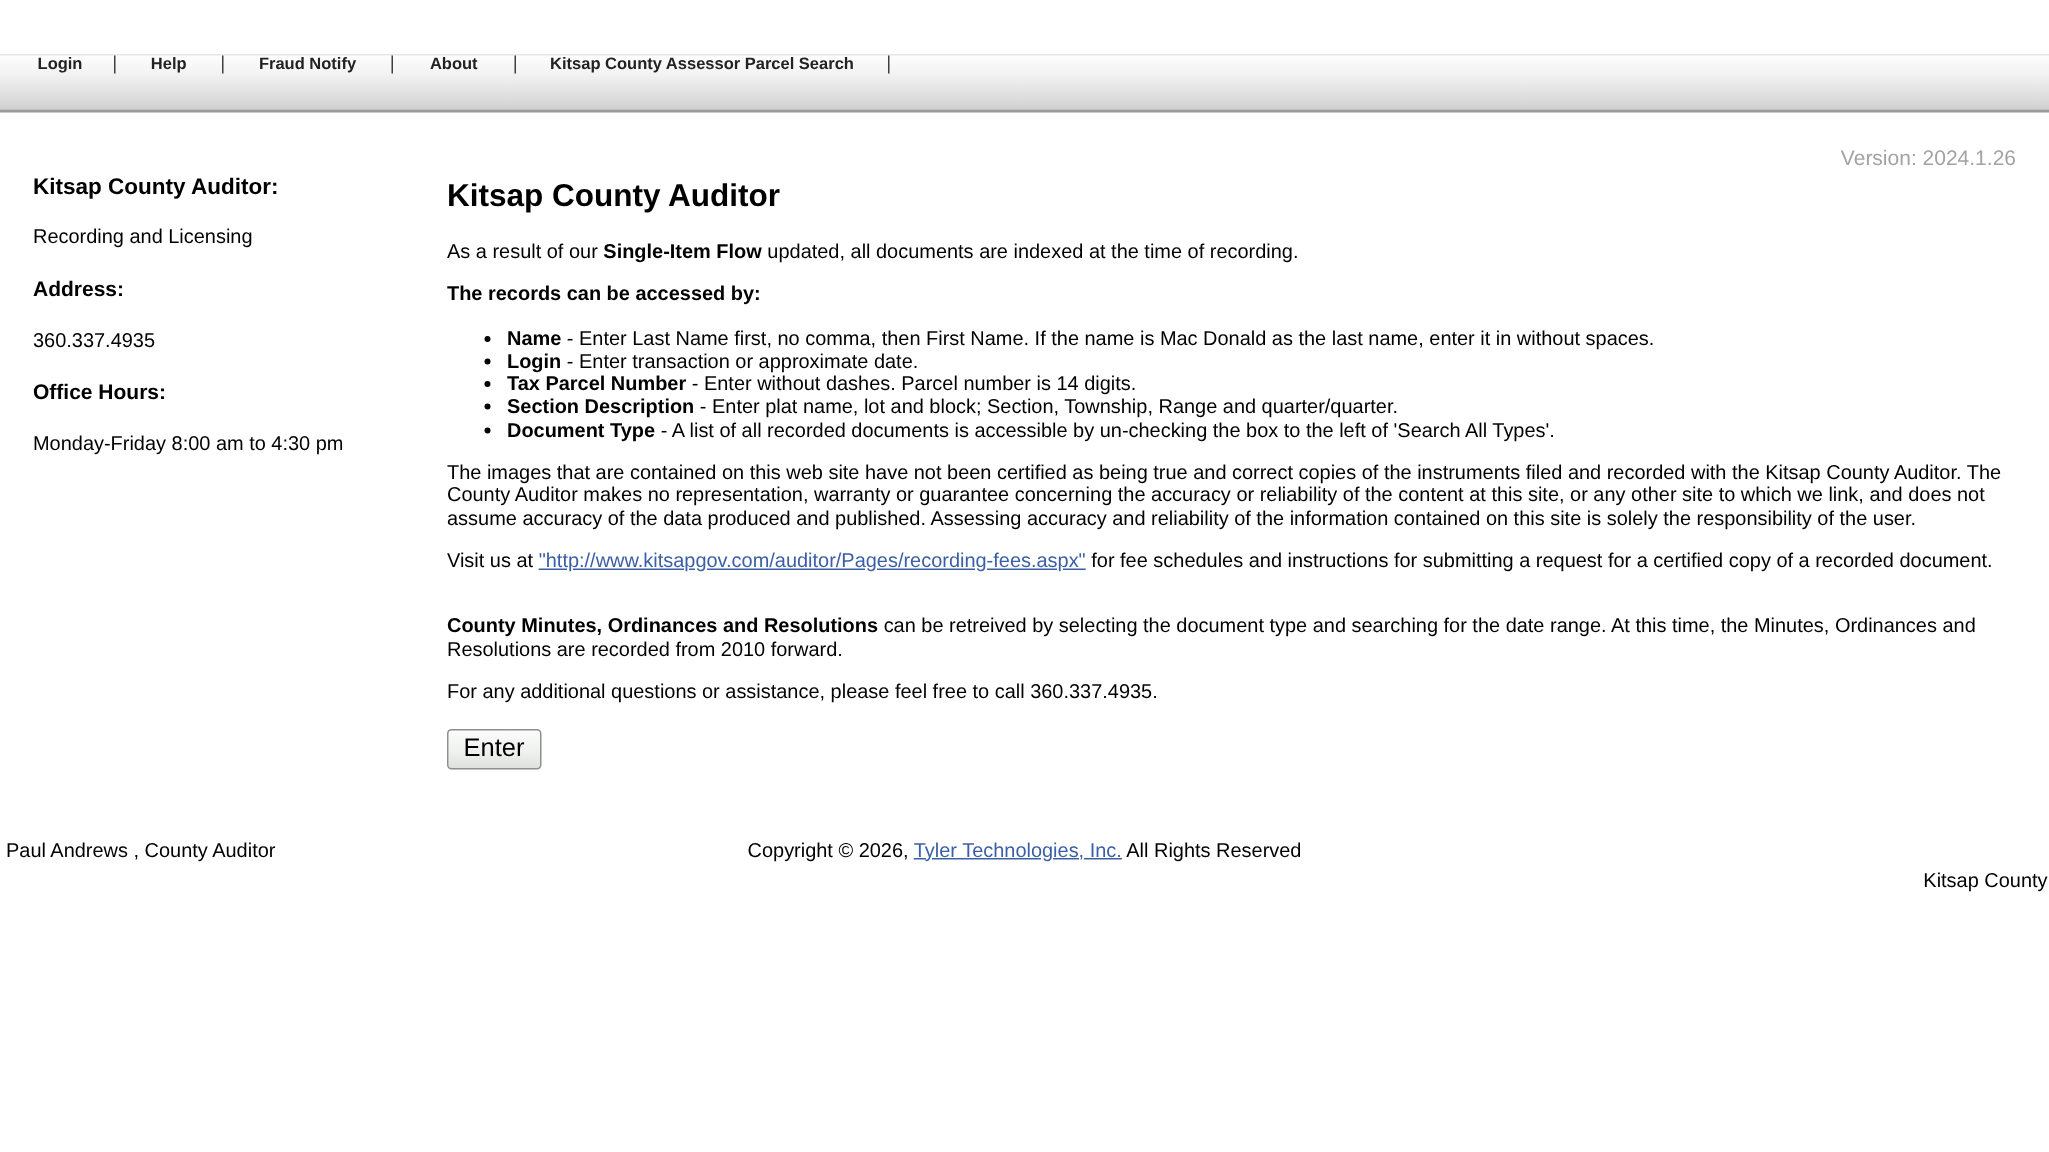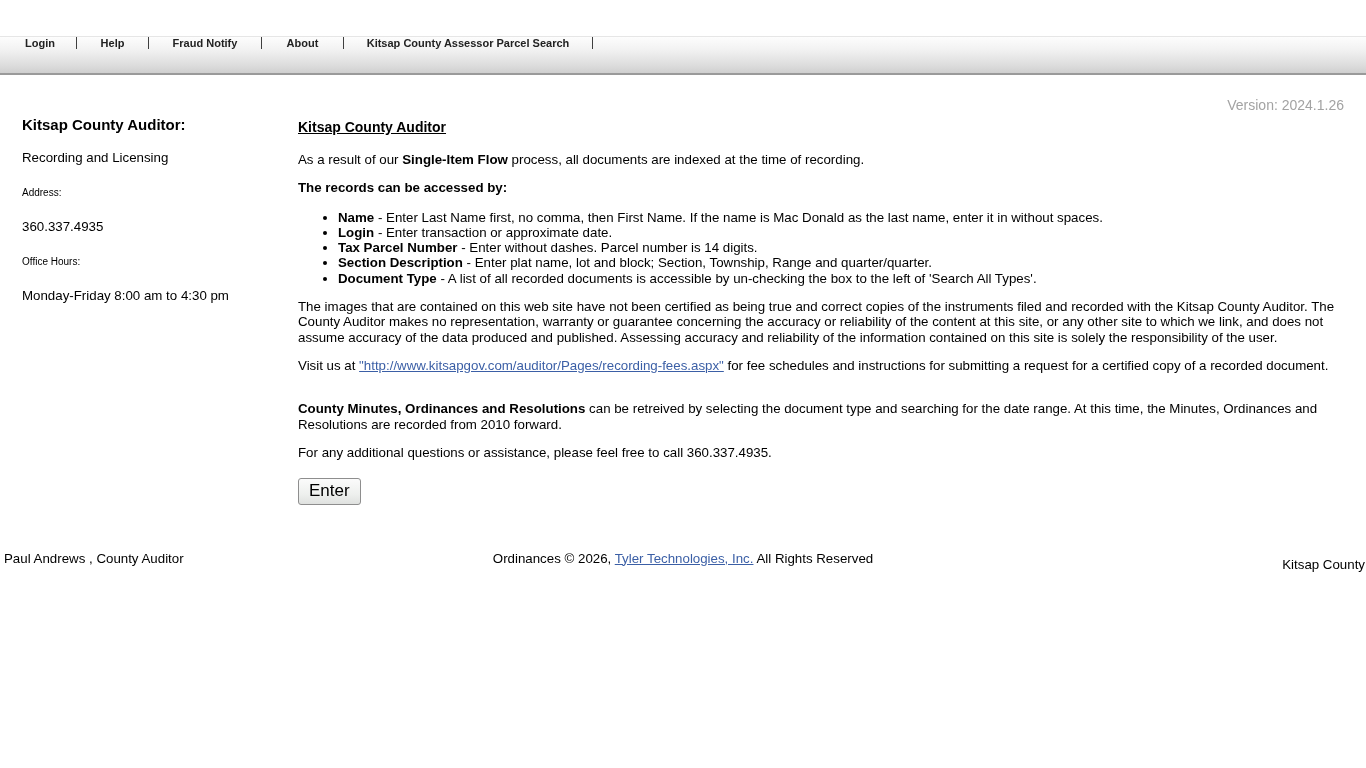--- a/index.html
+++ b/index.html
@@ -57,37 +57,36 @@
     line-height: 15.4px;
     margin-top: 24px;
   }
   .sidebar .sb-title {
     font-size: 15px;
     font-weight: bold;
     margin-bottom: 18px;
   }
   .sidebar .sb-sub { margin-bottom: 19px; }
   .sidebar .sb-label {
-    font-size: 10px;
-    font-weight: normal;
+    font-size: 14px;
+    font-weight: bold;
     margin-bottom: 19px;
   }
   .sidebar .sb-block { margin-bottom: 19px; }
 
   
   .main {
     margin-left: 298px;
     width: 1062px;
     padding-top: 44px;
   }
   .main h1 {
-    font-size: 14px;
+    font-size: 21px;
     font-weight: bold;
     margin-bottom: 17px;
-    text-decoration: underline;
   }
   .main p {
     margin: 0 0 13px 0;
     line-height: 15.4px;
   }
   .main p.heading-line { font-weight: bold; margin-bottom: 14px; }
   .main ul {
     margin: 0 0 13px 0;
     padding-left: 40px;
     line-height: 15.2px;
@@ -114,21 +113,21 @@
   
   .footer {
     position: relative;
     margin-top: 46px;
     height: 18px;
     width: 100%;
     font-size: 13.3px;
   }
   .footer .f-left { position: absolute; left: 4px; top: 0; }
   .footer .f-center { position: absolute; left: 0; right: 0; top: 0; text-align: center; }
-  .footer .f-right { position: absolute; right: 1px; top: 6px; white-space: nowrap; }
+  .footer .f-right { position: absolute; right: 1px; top: 20px; white-space: nowrap; }
 </style>
 </head>
 <body>
 
 <div class="top-gap"></div>
 
 <div class="navbar">
   <div class="nav-edge"></div>
   <div class="nav-tab w1">Login</div>
   <div class="nav-tab w2">Help</div>
@@ -147,21 +146,21 @@
     <div class="sb-label">Address:</div>
     <div class="sb-block">360.337.4935</div>
     <div class="sb-label">Office Hours:</div>
     <div class="sb-block">Monday-Friday 8:00 am to 4:30 pm</div>
   </div>
 
   <div class="main">
     <h1>Kitsap County Auditor</h1>
 
 
-    <p><span>As a result of our </span><b>Single-Item Flow</b><span> process, all documents are indexed at the time of recording.</span></p>
+    <p><span>As a result of our </span><b>Single-Item Flow</b><span> updated, all documents are indexed at the time of recording.</span></p>
 
     <p class="heading-line">The records can be accessed by:</p>
 
     <ul>
       <li><b>Name</b><span> - Enter Last Name first, no comma, then First Name. If the name is Mac Donald as the last name, enter it in without spaces.</span></li>
       <li><b>Login</b><span> - Enter transaction or approximate date.</span></li>
       <li><b>Tax Parcel Number</b><span> - Enter without dashes. Parcel number is 14 digits.</span></li>
       <li><b>Section Description</b><span> - Enter plat name, lot and block; Section, Township, Range and quarter/quarter.</span></li>
       <li><b>Document Type</b><span> - A list of all recorded documents is accessible by un-checking the box to the left of 'Search All Types'.</span></li>
     </ul>
@@ -174,17 +173,17 @@
 
     <p>For any additional questions or assistance, please feel free to call 360.337.4935.</p>
 
     <button class="enter-btn">Enter</button>
   </div>
 
   <div style="clear:both"></div>
 
   <div class="footer">
     <div class="f-left">Paul Andrews , County Auditor</div>
-    <div class="f-center"><span>Ordinances © 2026, </span><a href="#" class="link">Tyler Technologies, Inc.</a><span> All Rights Reserved</span></div>
+    <div class="f-center"><span>Copyright © 2026, </span><a href="#" class="link">Tyler Technologies, Inc.</a><span> All Rights Reserved</span></div>
     <div class="f-right">Kitsap County</div>
   </div>
 
 </div>
 
 </body></html>

